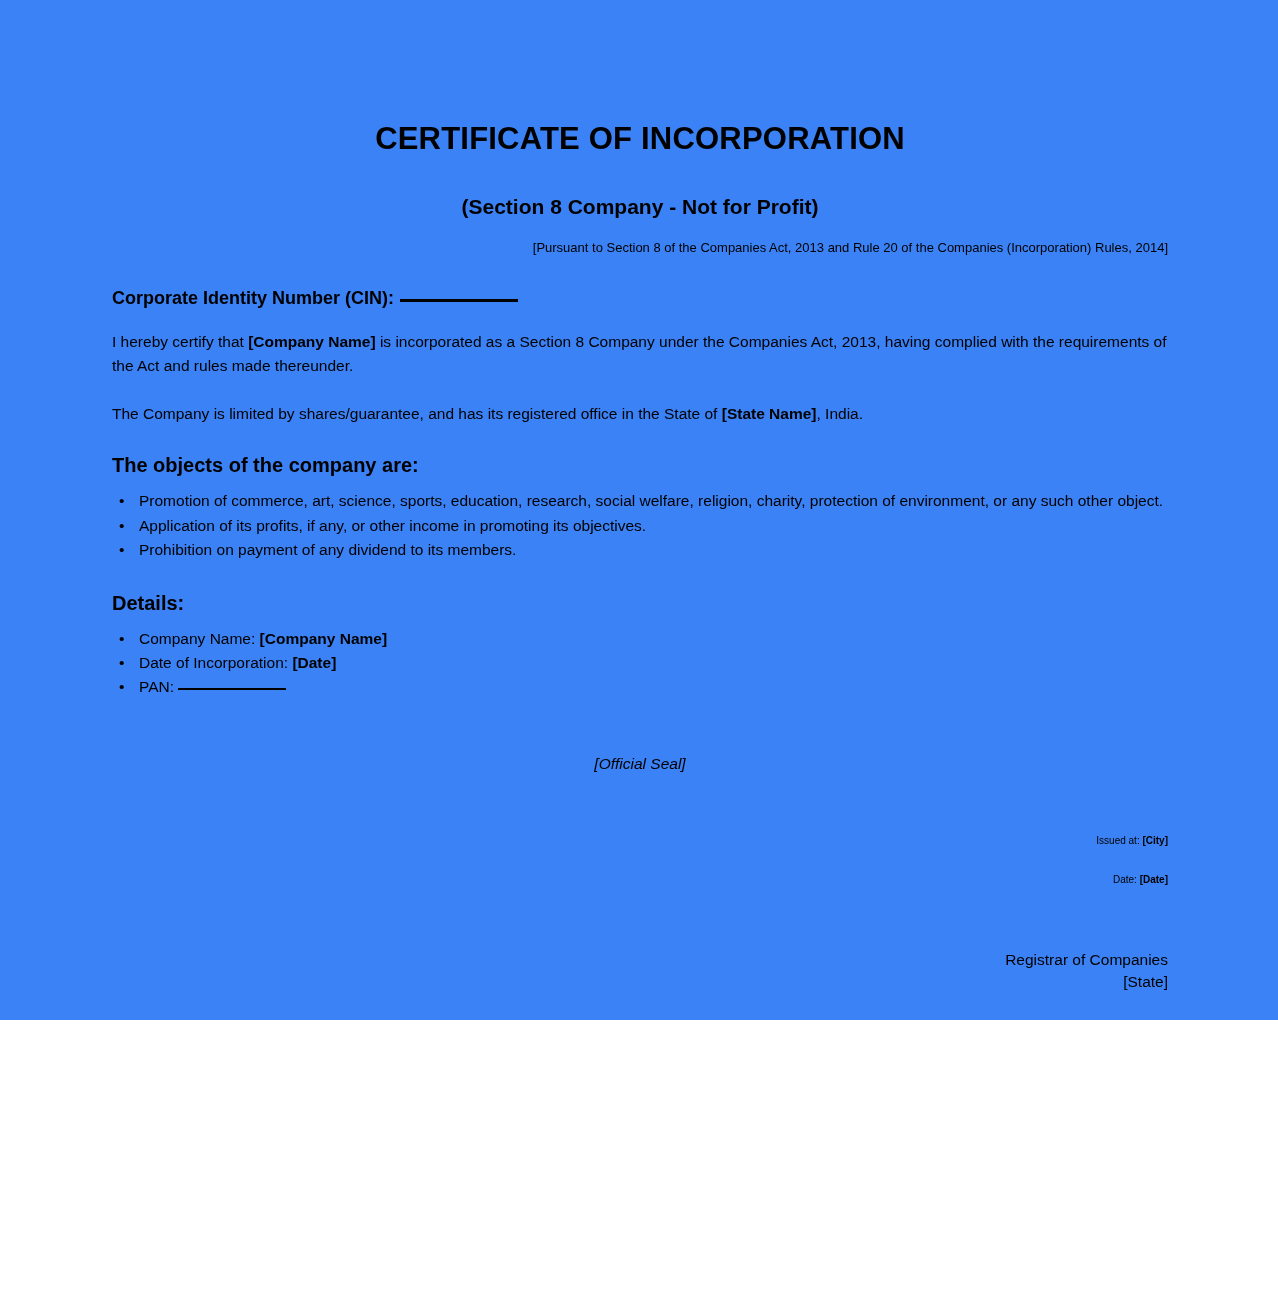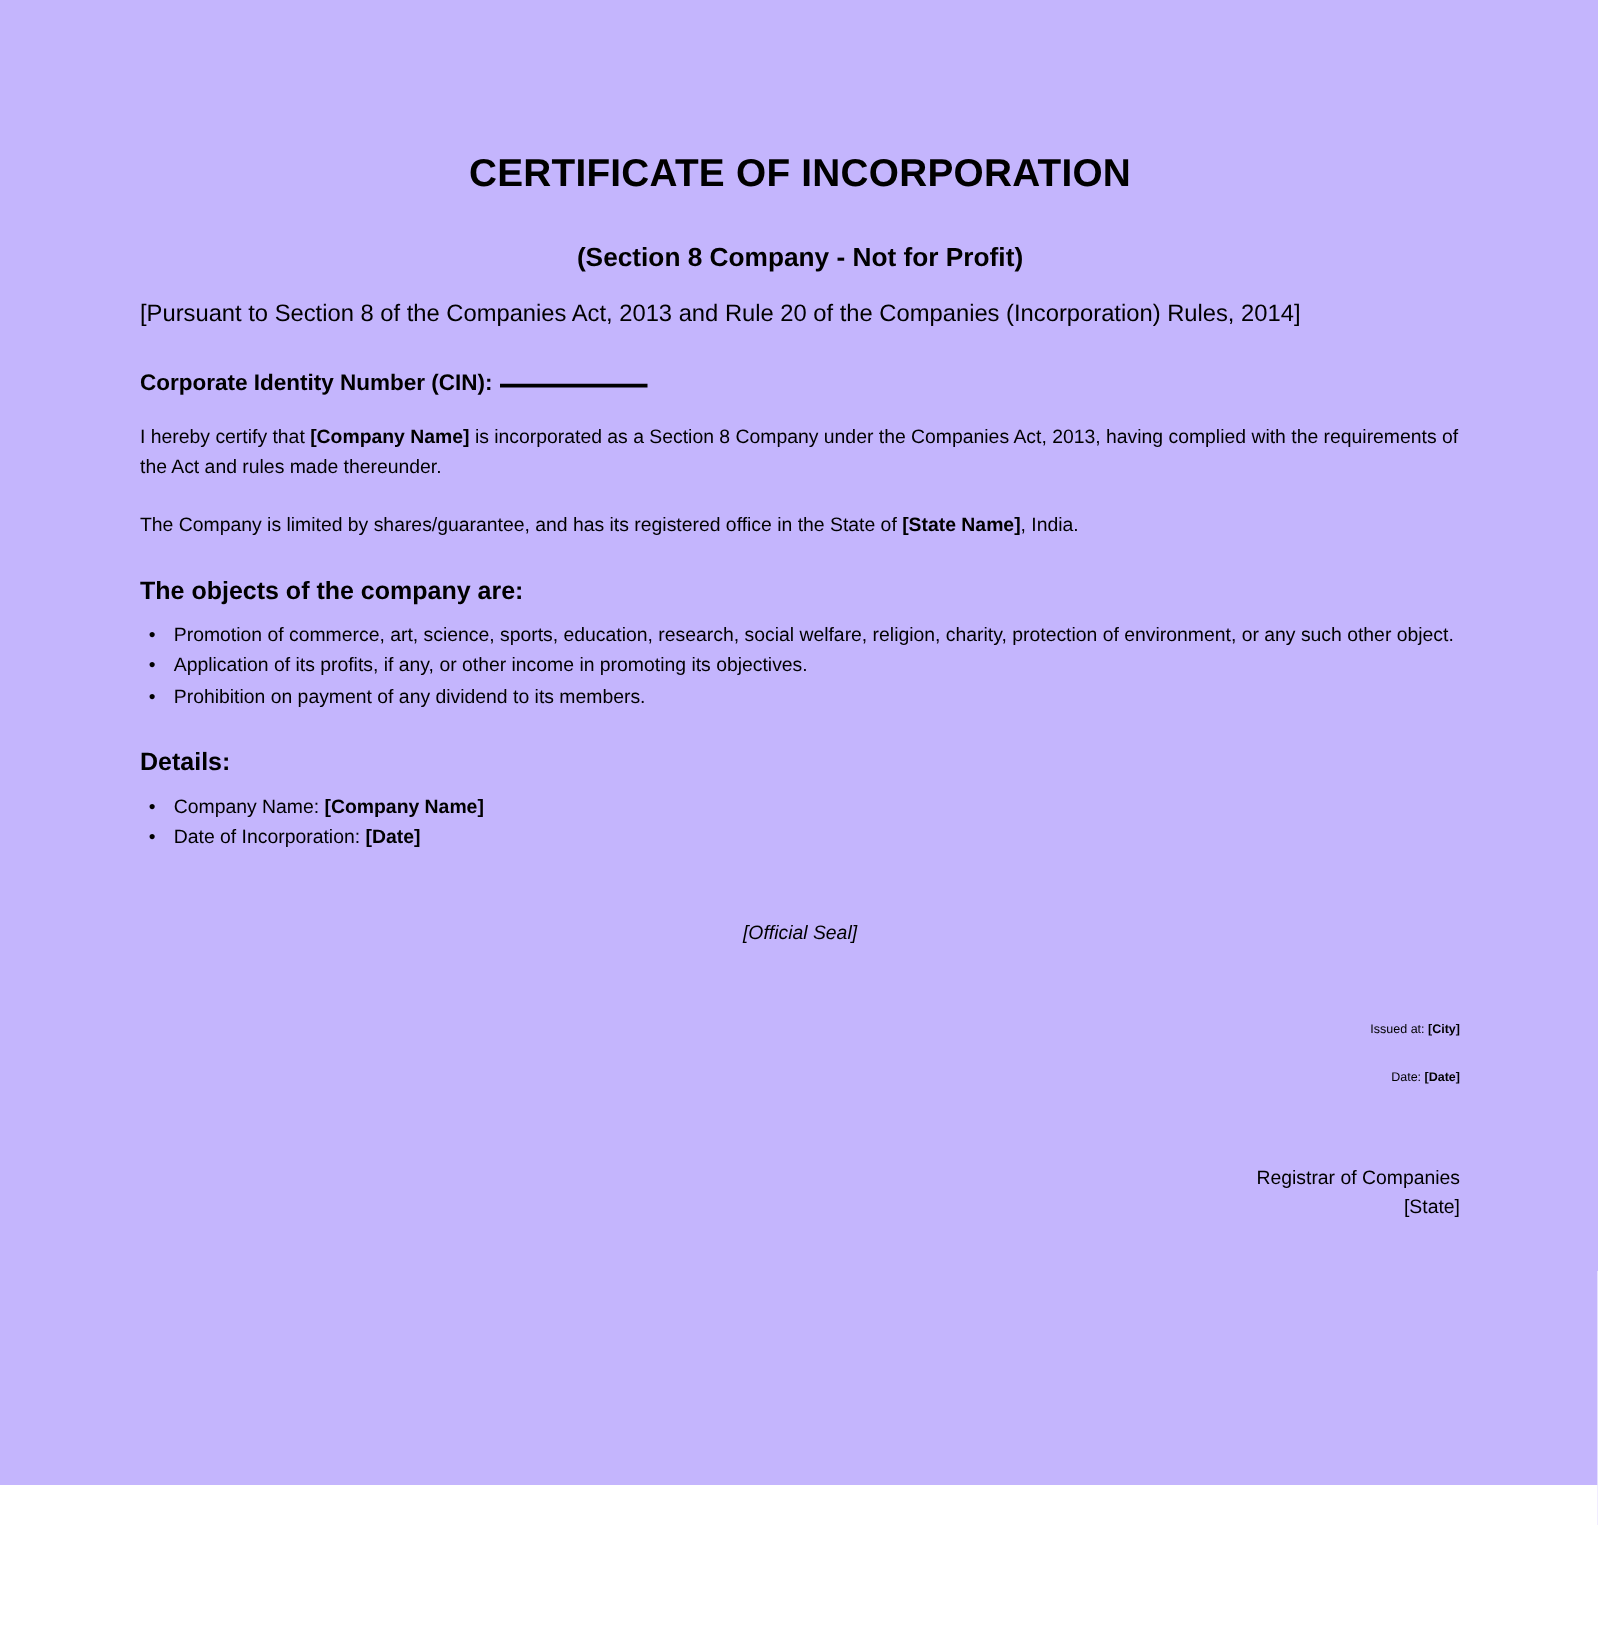--- a/index.html
+++ b/index.html
@@ -12,22 +12,22 @@
     width: 1278px;
     height: 1300px;
     font-family: "Liberation Sans", sans-serif;
     color: #000000;
     -webkit-font-smoothing: antialiased;
   }
 
   .page {
     position: relative;
     width: 1278px;
-    height: 1188px;
-    background: #c4b5fd;
+    height: 1020px;
+    background: #3b82f6;
     box-sizing: border-box;
     text-decoration: underline;
   }
 
   .doc {
     position: absolute;
     left: 112px;
     top: 0;
     width: 1056px;
   }
@@ -46,22 +46,22 @@
   .doc-subtitle {
     text-align: center;
     font-size: 21px;
     font-weight: bold;
     margin: 4px;
     padding-top: 33px;
     line-height: 1.2;
   }
 
   .doc-pursuant {
-    text-align: left;
-    font-size: 19px;
+    text-align: right;
+    font-size: 13px;
     font-weight: normal;
     margin: 0;
     padding-top: 17px;
     line-height: 1.25;
   }
 
   
   .cin-line {
     font-size: 18px;
     font-weight: bold;
@@ -198,20 +198,23 @@
     <h2 class="section-head">Details:</h2>
 
     <ul class="bullets details">
       <li>
         <span>Company Name:</span>
         <b>[Company Name]</b>
       </li>
       <li>
         <span>Date of Incorporation:</span>
         <b>[Date]</b>
+      </li>
+      <li>
+        <span>PAN:</span><span class="blank-thin"></span>
       </li>
     </ul>
 
     <p class="seal">[Official Seal]</p>
 
     <div class="issue-block">
       <p class="issue-line">
         <span>Issued at:</span>
         <b>[City]</b>
       </p>

